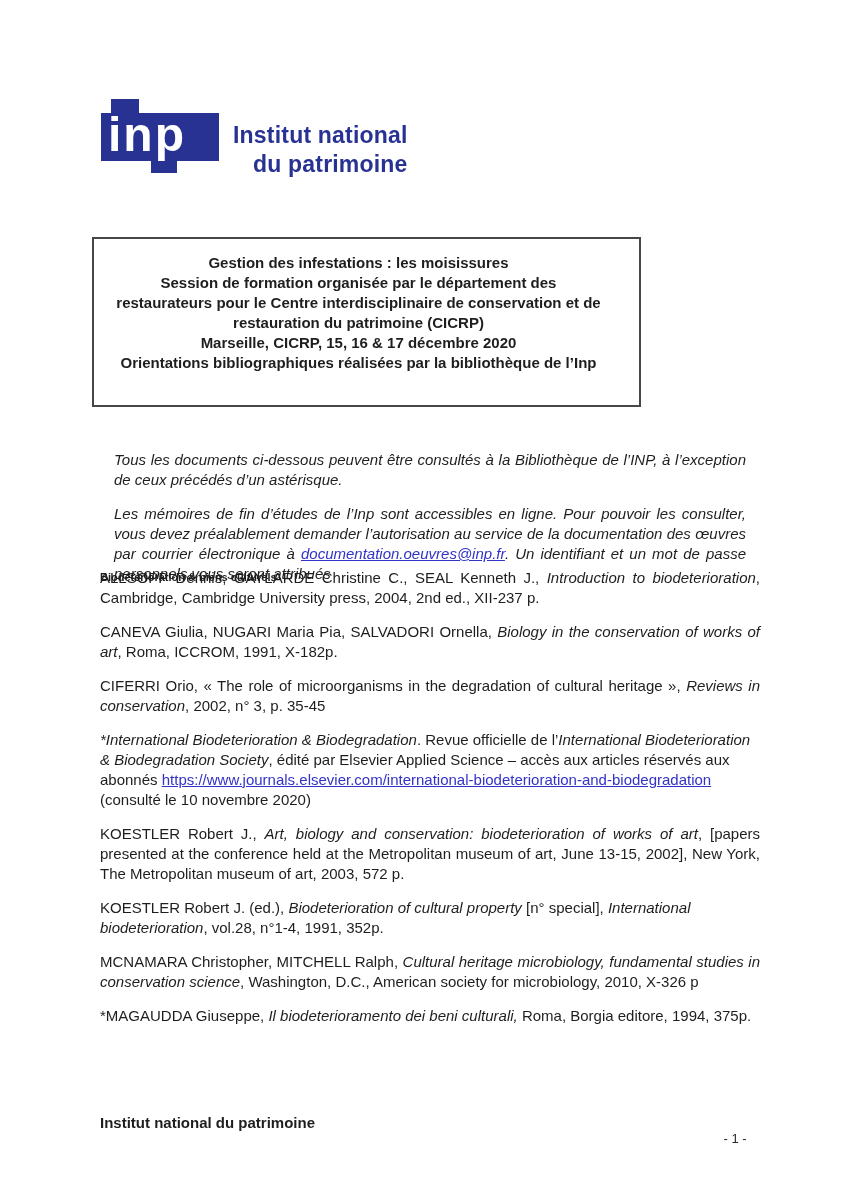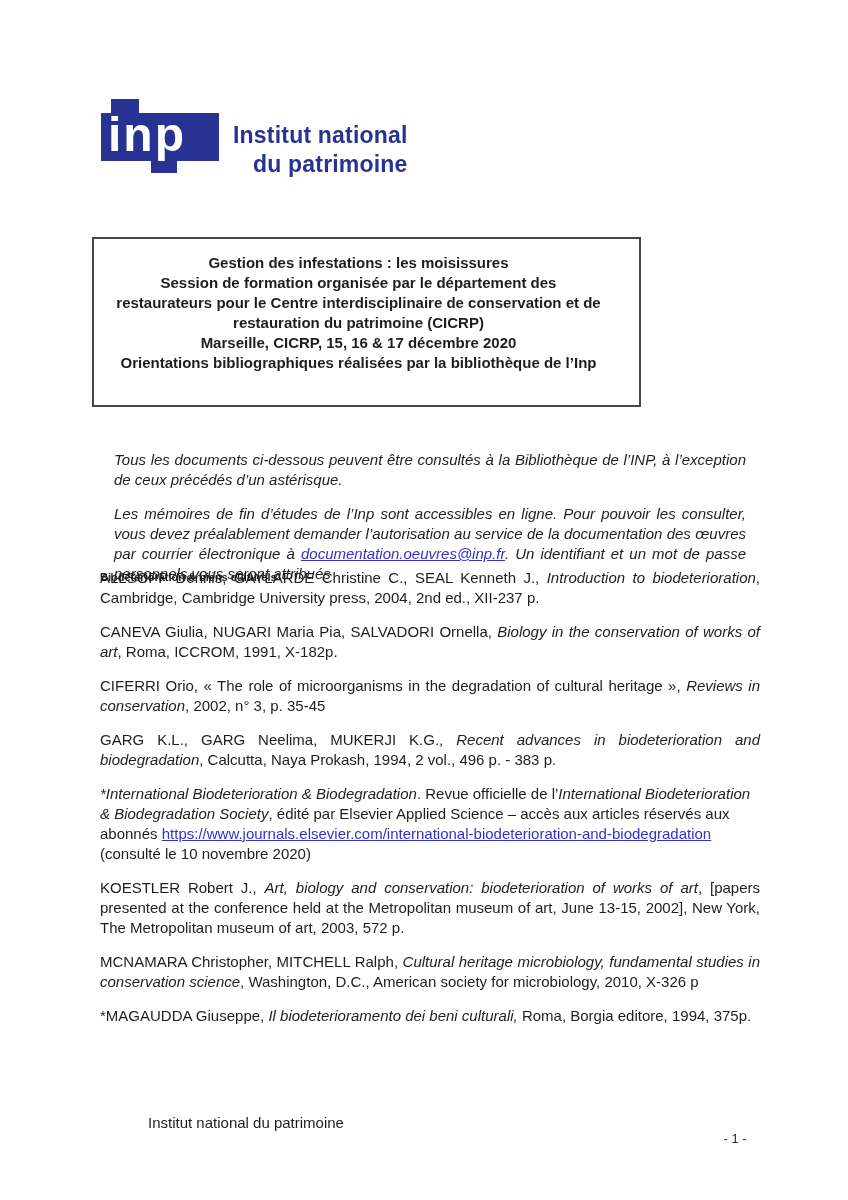--- a/index.html
+++ b/index.html
@@ -59,21 +59,21 @@
     font-size:15px;line-height:20px;
   }
   .bibliography p{margin:0 0 14px 0;text-align:justify;}
   .bibliography p.ragged{text-align:left;}
   
   .it{font-style:italic;}
   .lnk{color:var(--link-blue);text-decoration:underline;cursor:pointer;}
   
   .footer-org{
     position:absolute;left:100px;top:1114px;
-    font-weight:normal;font-size:15px;margin-left:48px;
+    font-weight:bold;font-size:15px;
   }
   .page-number{
     position:absolute;left:700px;top:1131px;width:70px;
     text-align:center;font-size:13px;color:#2a2a2a;
   }
 </style>
 </head>
 <body>
 
 <div class="page">
@@ -100,23 +100,23 @@
     <p><span class="it">Tous les documents ci-dessous peuvent être consultés à la Bibliothèque de l’INP, à l’exception de ceux précédés d’un astérisque.</span></p>
     <p><span class="it">Les mémoires de fin d’études de l’Inp sont accessibles en ligne. Pour pouvoir les consulter, vous devez préalablement demander l’autorisation au service de la documentation des œuvres par courrier électronique à </span><a class="it lnk" href="#">documentation.oeuvres@inp.fr</a><span class="it">. Un identifiant et un mot de passe personnels vous seront attribués</span></p>
   </div>
 
   <div class="section-heading">Biodétérioration &amp; biens culturels</div>
 
   <div class="bibliography">
     <p><span>ALLSOPP Dennis, GAYLARDE Christine C., SEAL Kenneth J., </span><span class="it">Introduction to biodeterioration</span><span>, Cambridge, Cambridge University press, 2004, 2nd ed., XII-237 p.</span></p>
     <p><span>CANEVA Giulia, NUGARI Maria Pia, SALVADORI Ornella, </span><span class="it">Biology in the conservation of works of art</span><span>, Roma, ICCROM, 1991, X-182p.</span></p>
     <p><span>CIFERRI Orio, « The role of microorganisms in the degradation of cultural heritage », </span><span class="it">Reviews in conservation</span><span>, 2002, n° 3, p. 35-45</span></p>
-    <p><span>GARG K.L., GARG Neelima, MUKERJI K.G., </span><span class="it">Recent advances in biodeterioration and biodegradation</span><span>, Calcutta, Naya Prokash, 1994, 2 vol., 496 p. - 383 p.</span></p>
     <p class="ragged"><span class="it">*International Biodeterioration &amp; Biodegradation</span><span>. Revue officielle de l’</span><span class="it">International Biodeterioration &amp; Biodegradation Society</span><span>, édité par Elsevier Applied Science – accès aux articles réservés aux abonnés </span><a class="lnk" href="#">https://www.journals.elsevier.com/international-biodeterioration-and-biodegradation</a><span> (consulté le 10 novembre 2020)</span></p>
     <p><span>KOESTLER Robert J., </span><span class="it">Art, biology and conservation: biodeterioration of works of art</span><span>, [papers presented at the conference held at the Metropolitan museum of art, June 13-15, 2002], New York, The Metropolitan museum of art, 2003, 572 p.</span></p>
+    <p class="ragged"><span>KOESTLER Robert J. (ed.), </span><span class="it">Biodeterioration of cultural property</span><span> [n° special], </span><span class="it">International biodeterioration</span><span>, vol.28, n°1-4, 1991, 352p.</span></p>
     <p><span>MCNAMARA Christopher, MITCHELL Ralph, </span><span class="it">Cultural heritage microbiology, fundamental studies in conservation science</span><span>, Washington, D.C., American society for microbiology, 2010, X-326 p</span></p>
     <p><span>*MAGAUDDA Giuseppe, </span><span class="it">Il biodeterioramento dei beni culturali,</span><span> Roma, Borgia editore, 1994, 375p.</span></p>
   </div>
 
   <div class="footer-org">Institut national du patrimoine</div>
   <div class="page-number">- 1 -</div>
 
 </div>
 
 </body></html>

